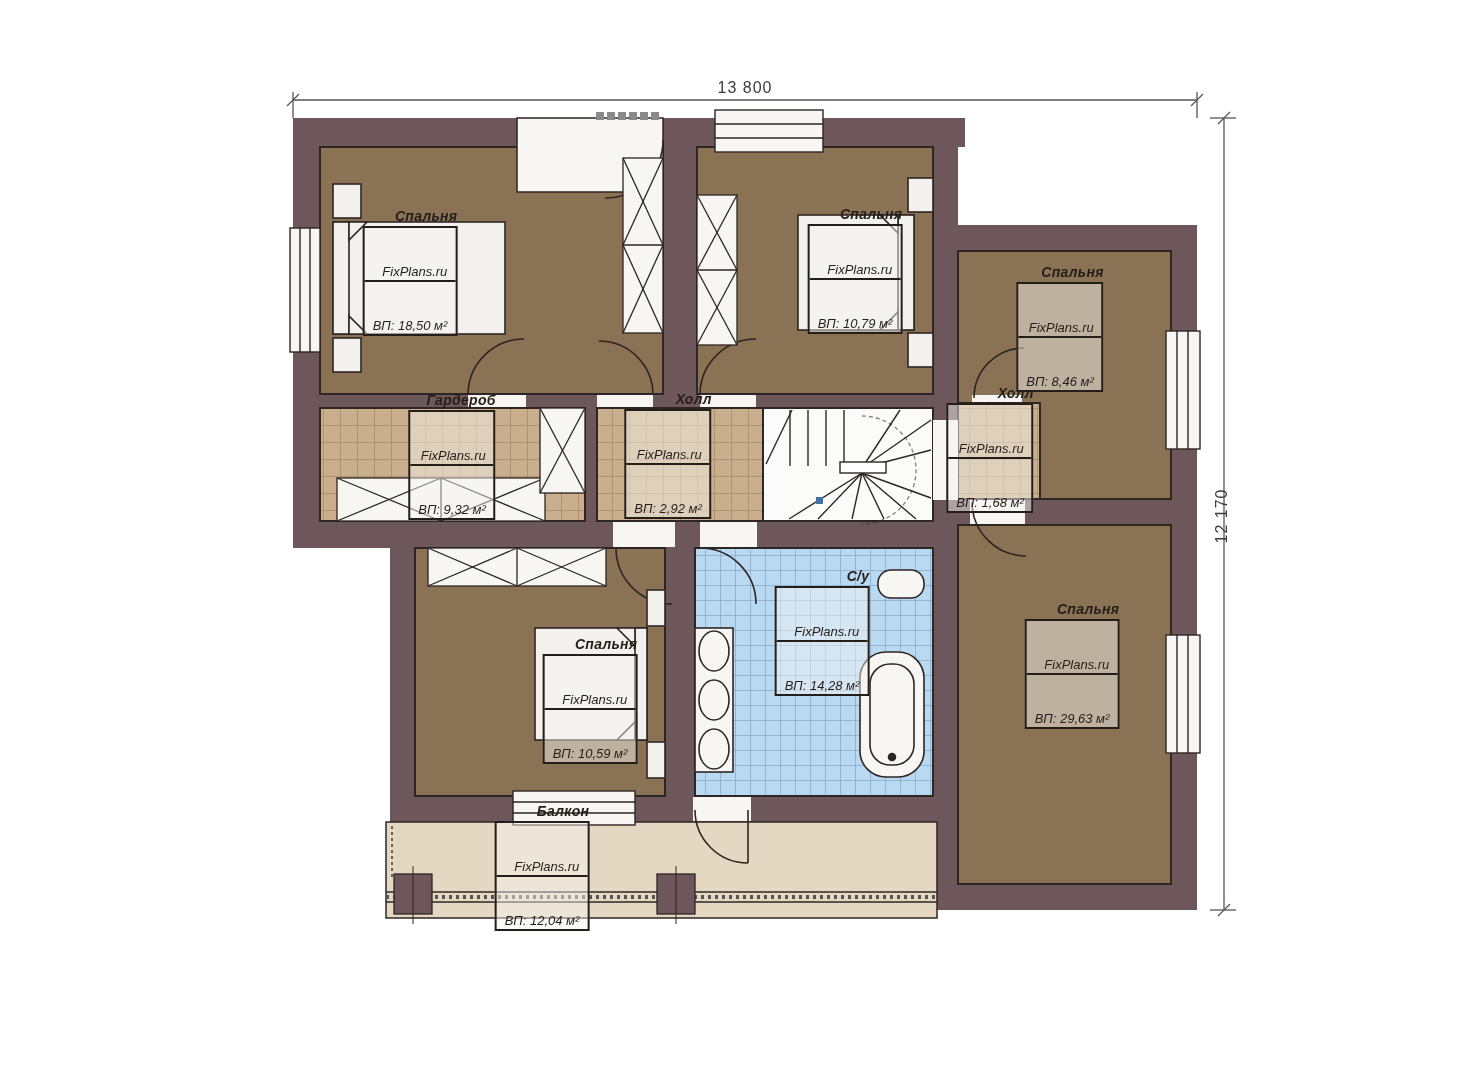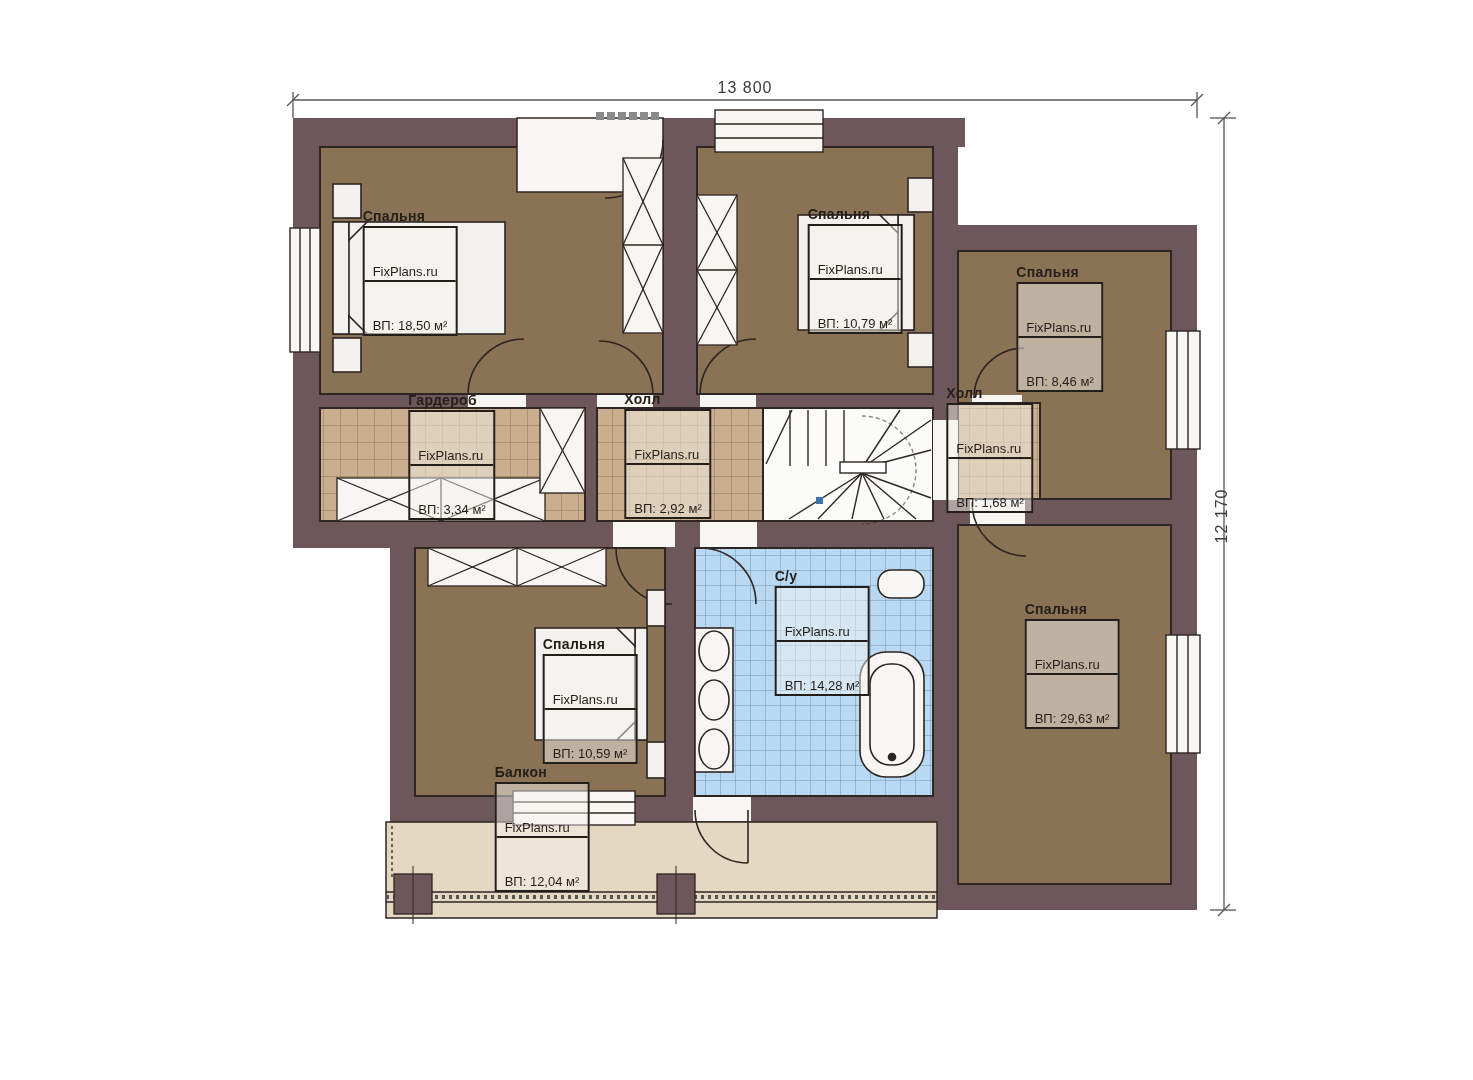--- a/index.html
+++ b/index.html
@@ -1,20 +1,20 @@
 <!DOCTYPE html>
 <html><head>
 <meta charset="utf-8">
 <style>
   html,body{margin:0;padding:0;background:#ffffff;width:1473px;height:1080px;overflow:hidden;
             font-family:"Liberation Sans", sans-serif;}
   .plan{position:relative;width:1473px;height:1036px;background:#fff;padding-left:38px;}
   .plan svg{position:absolute;left:0;top:0;}
-  .room-label{position:absolute;transform:translate(-50%,-50%);text-align:left;
-              color:#241e1a;white-space:nowrap;z-index:5;}
+  .room-label{position:absolute;transform:translate(-50%,-50%);text-align:right;
+              color:#241e1a;white-space:nowrap;z-index:5;font-style:italic;}
   .room-name{font-size:14px;font-weight:bold;letter-spacing:.3px;margin-bottom:2px;color:#241e1a;}
   .label-box{display:inline-block;border:2px solid #241e1a;background:rgba(247,245,240,.48);}
   .label-row{font-size:13px;padding:1px 8px;color:#241e1a;margin-top:35px;}
   .label-row.first{border-bottom:2px solid #241e1a;}
   .dim-label{position:absolute;font-size:16px;color:#3c3c3c;letter-spacing:1px;z-index:5;}
   .dim-top{left:745px;top:88px;transform:translate(-50%,-50%);}
   .dim-right{left:1222px;top:516px;transform:translate(-50%,-50%) rotate(-90deg);}
 </style>
 </head>
 <body>
@@ -276,21 +276,21 @@
     <div class="label-box">
       <div class="label-row first">FixPlans.ru</div>
       <div class="label-row">ВП: 8,46 м²</div>
     </div>
   </div>
 
   <div class="room-label" style="left:452px;top:456px">
     <div class="room-name">Гардероб</div>
     <div class="label-box">
       <div class="label-row first">FixPlans.ru</div>
-      <div class="label-row">ВП: 3,34 м²</div>
+      <div class="label-row">ВП: 9,32 м²</div>
     </div>
   </div>
 
   <div class="room-label" style="left:668px;top:455px">
     <div class="room-name">Холл</div>
     <div class="label-box">
       <div class="label-row first">FixPlans.ru</div>
       <div class="label-row">ВП: 2,92 м²</div>
     </div>
   </div>
@@ -320,21 +320,21 @@
   </div>
 
   <div class="room-label" style="left:1072px;top:665px">
     <div class="room-name">Спальня</div>
     <div class="label-box">
       <div class="label-row first">FixPlans.ru</div>
       <div class="label-row">ВП: 29,63 м²</div>
     </div>
   </div>
 
-  <div class="room-label" style="left:542px;top:828px">
+  <div class="room-label" style="left:542px;top:867px">
     <div class="room-name">Балкон</div>
     <div class="label-box">
       <div class="label-row first">FixPlans.ru</div>
       <div class="label-row">ВП: 12,04 м²</div>
     </div>
   </div>
 
 </div>
 
 </body></html>

